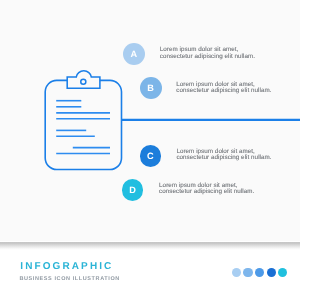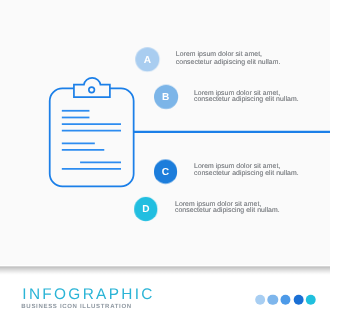--- a/index.html
+++ b/index.html
@@ -15,21 +15,21 @@
   .badge{position:absolute;border-radius:50%;color:#ffffff;font-weight:bold;
          display:flex;align-items:center;justify-content:center;transform:translateZ(0);}
   .badge span{display:block;transform:translateY(1.1px) translateZ(0);line-height:1;}
   .steptext{position:absolute;color:#8a8d91;font-size:6.25px;line-height:6.7px;
             white-space:nowrap;letter-spacing:0.05px;transform:translateZ(0);
             text-shadow:0 0 0.35px #8a8d91;}
 
   #footer{position:absolute;left:0;top:241px;width:300px;height:59px;background:#ffffff;}
   #fshadow{position:absolute;left:0;top:241.6px;width:300px;height:8px;
     background:linear-gradient(to bottom, rgba(0,0,0,0.19) 0%, rgba(0,0,0,0.245) 10%, rgba(0,0,0,0.17) 32%, rgba(0,0,0,0.085) 60%, rgba(0,0,0,0.028) 82%, rgba(0,0,0,0.00) 100%);}
-  #ftitle{position:absolute;left:20.3px;top:259.5px;font-size:14px;font-weight:normal;
+  #ftitle{position:absolute;left:20.3px;top:259.5px;font-size:10px;font-weight:bold;
           color:#2ab4d6;letter-spacing:2.1px;line-height:14.8px;transform:translateZ(0);}
   #fsub{position:absolute;left:19.4px;top:276.5px;font-size:5.5px;font-weight:bold;
         color:#9099a2;letter-spacing:0.6px;line-height:5.5px;transform:translateZ(0);}
   #dots{position:absolute;left:232px;top:268px;}
   .dot{position:absolute;width:9.3px;height:9.3px;border-radius:50%;top:0;}
 </style>
 </head>
 <body>
 
 <div id="stage">

